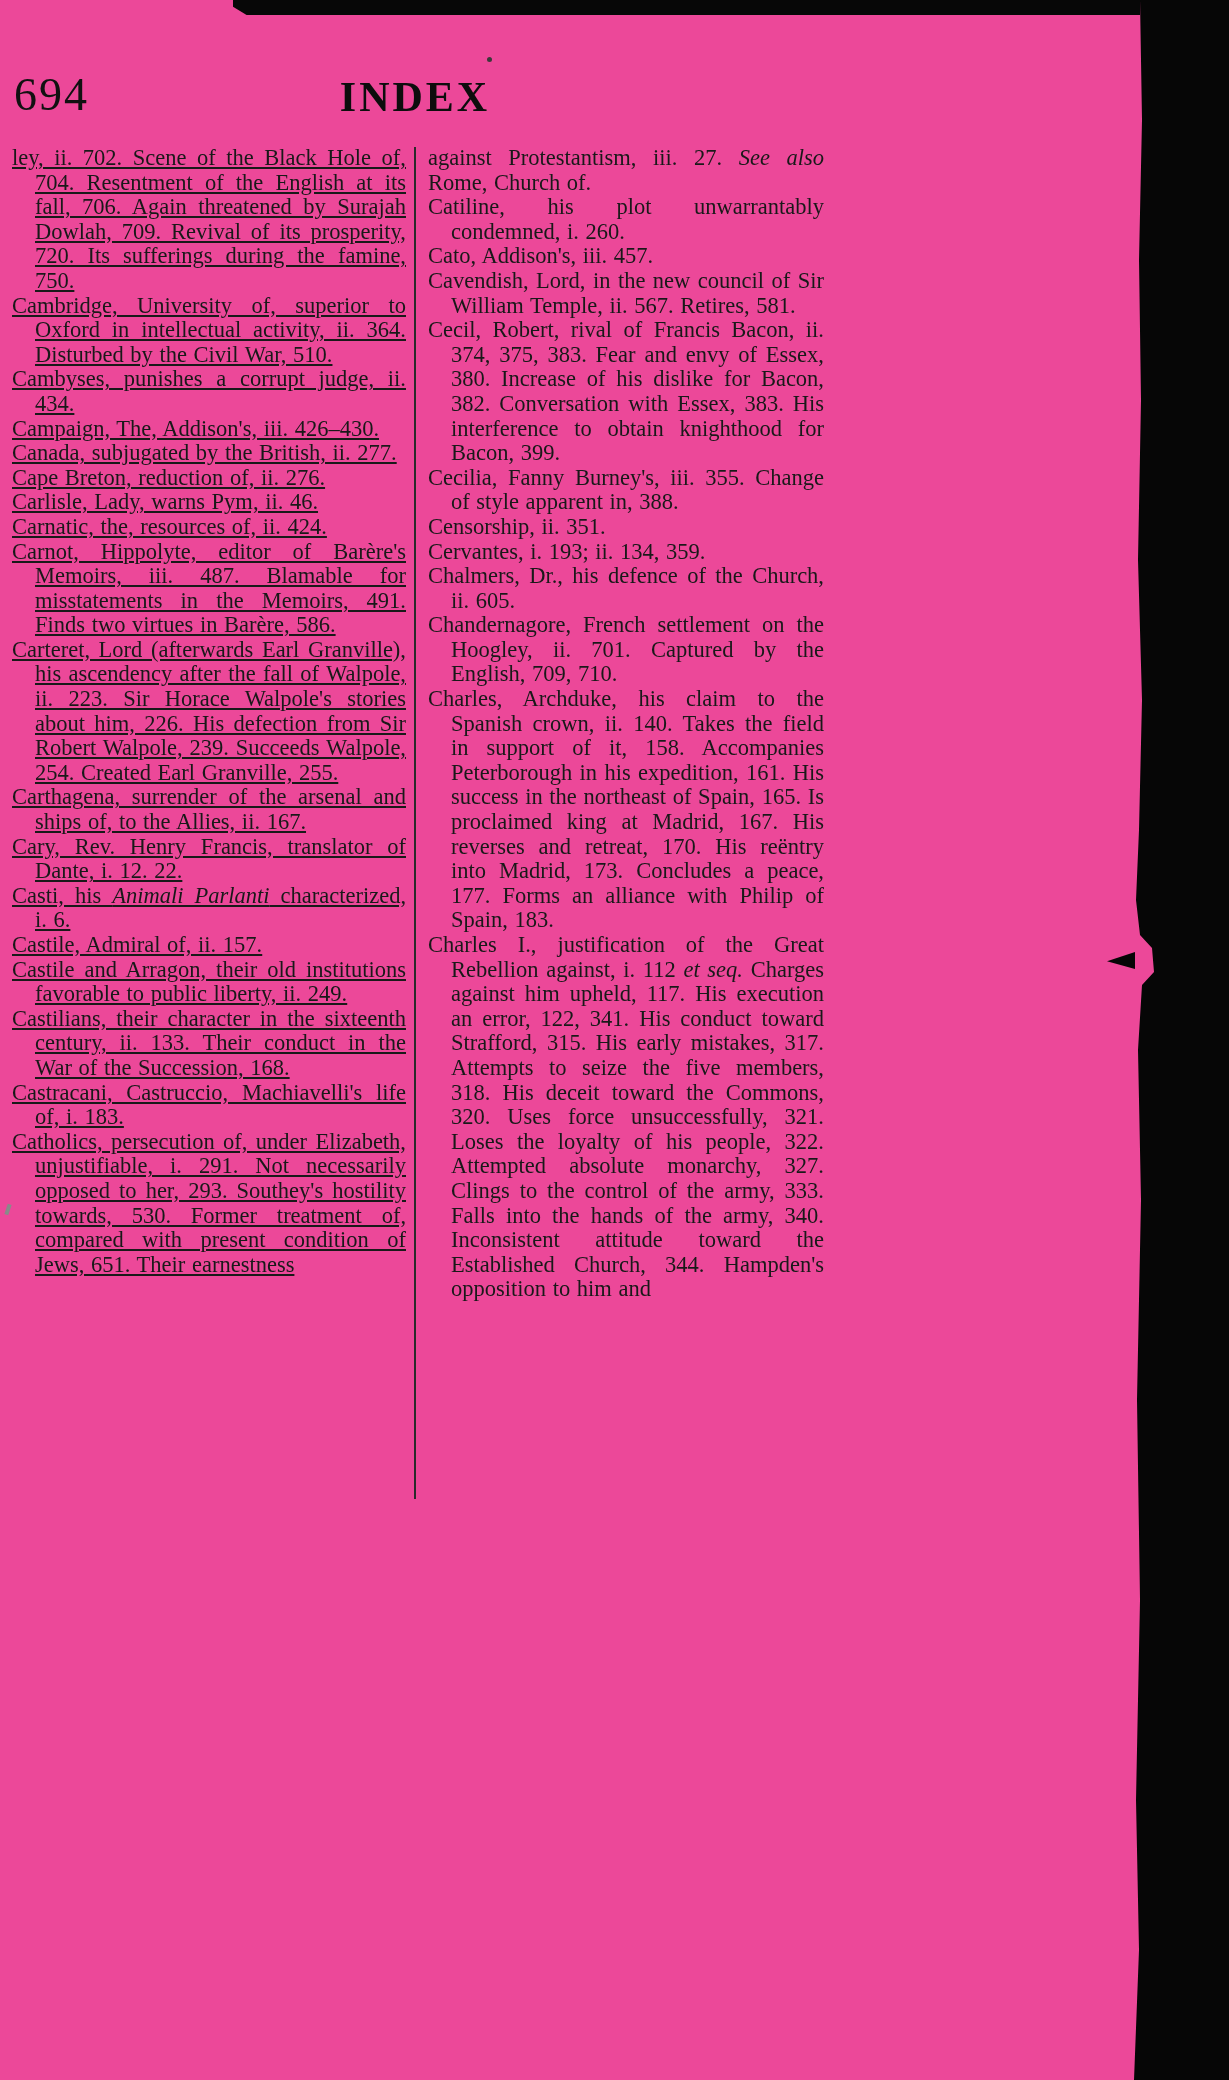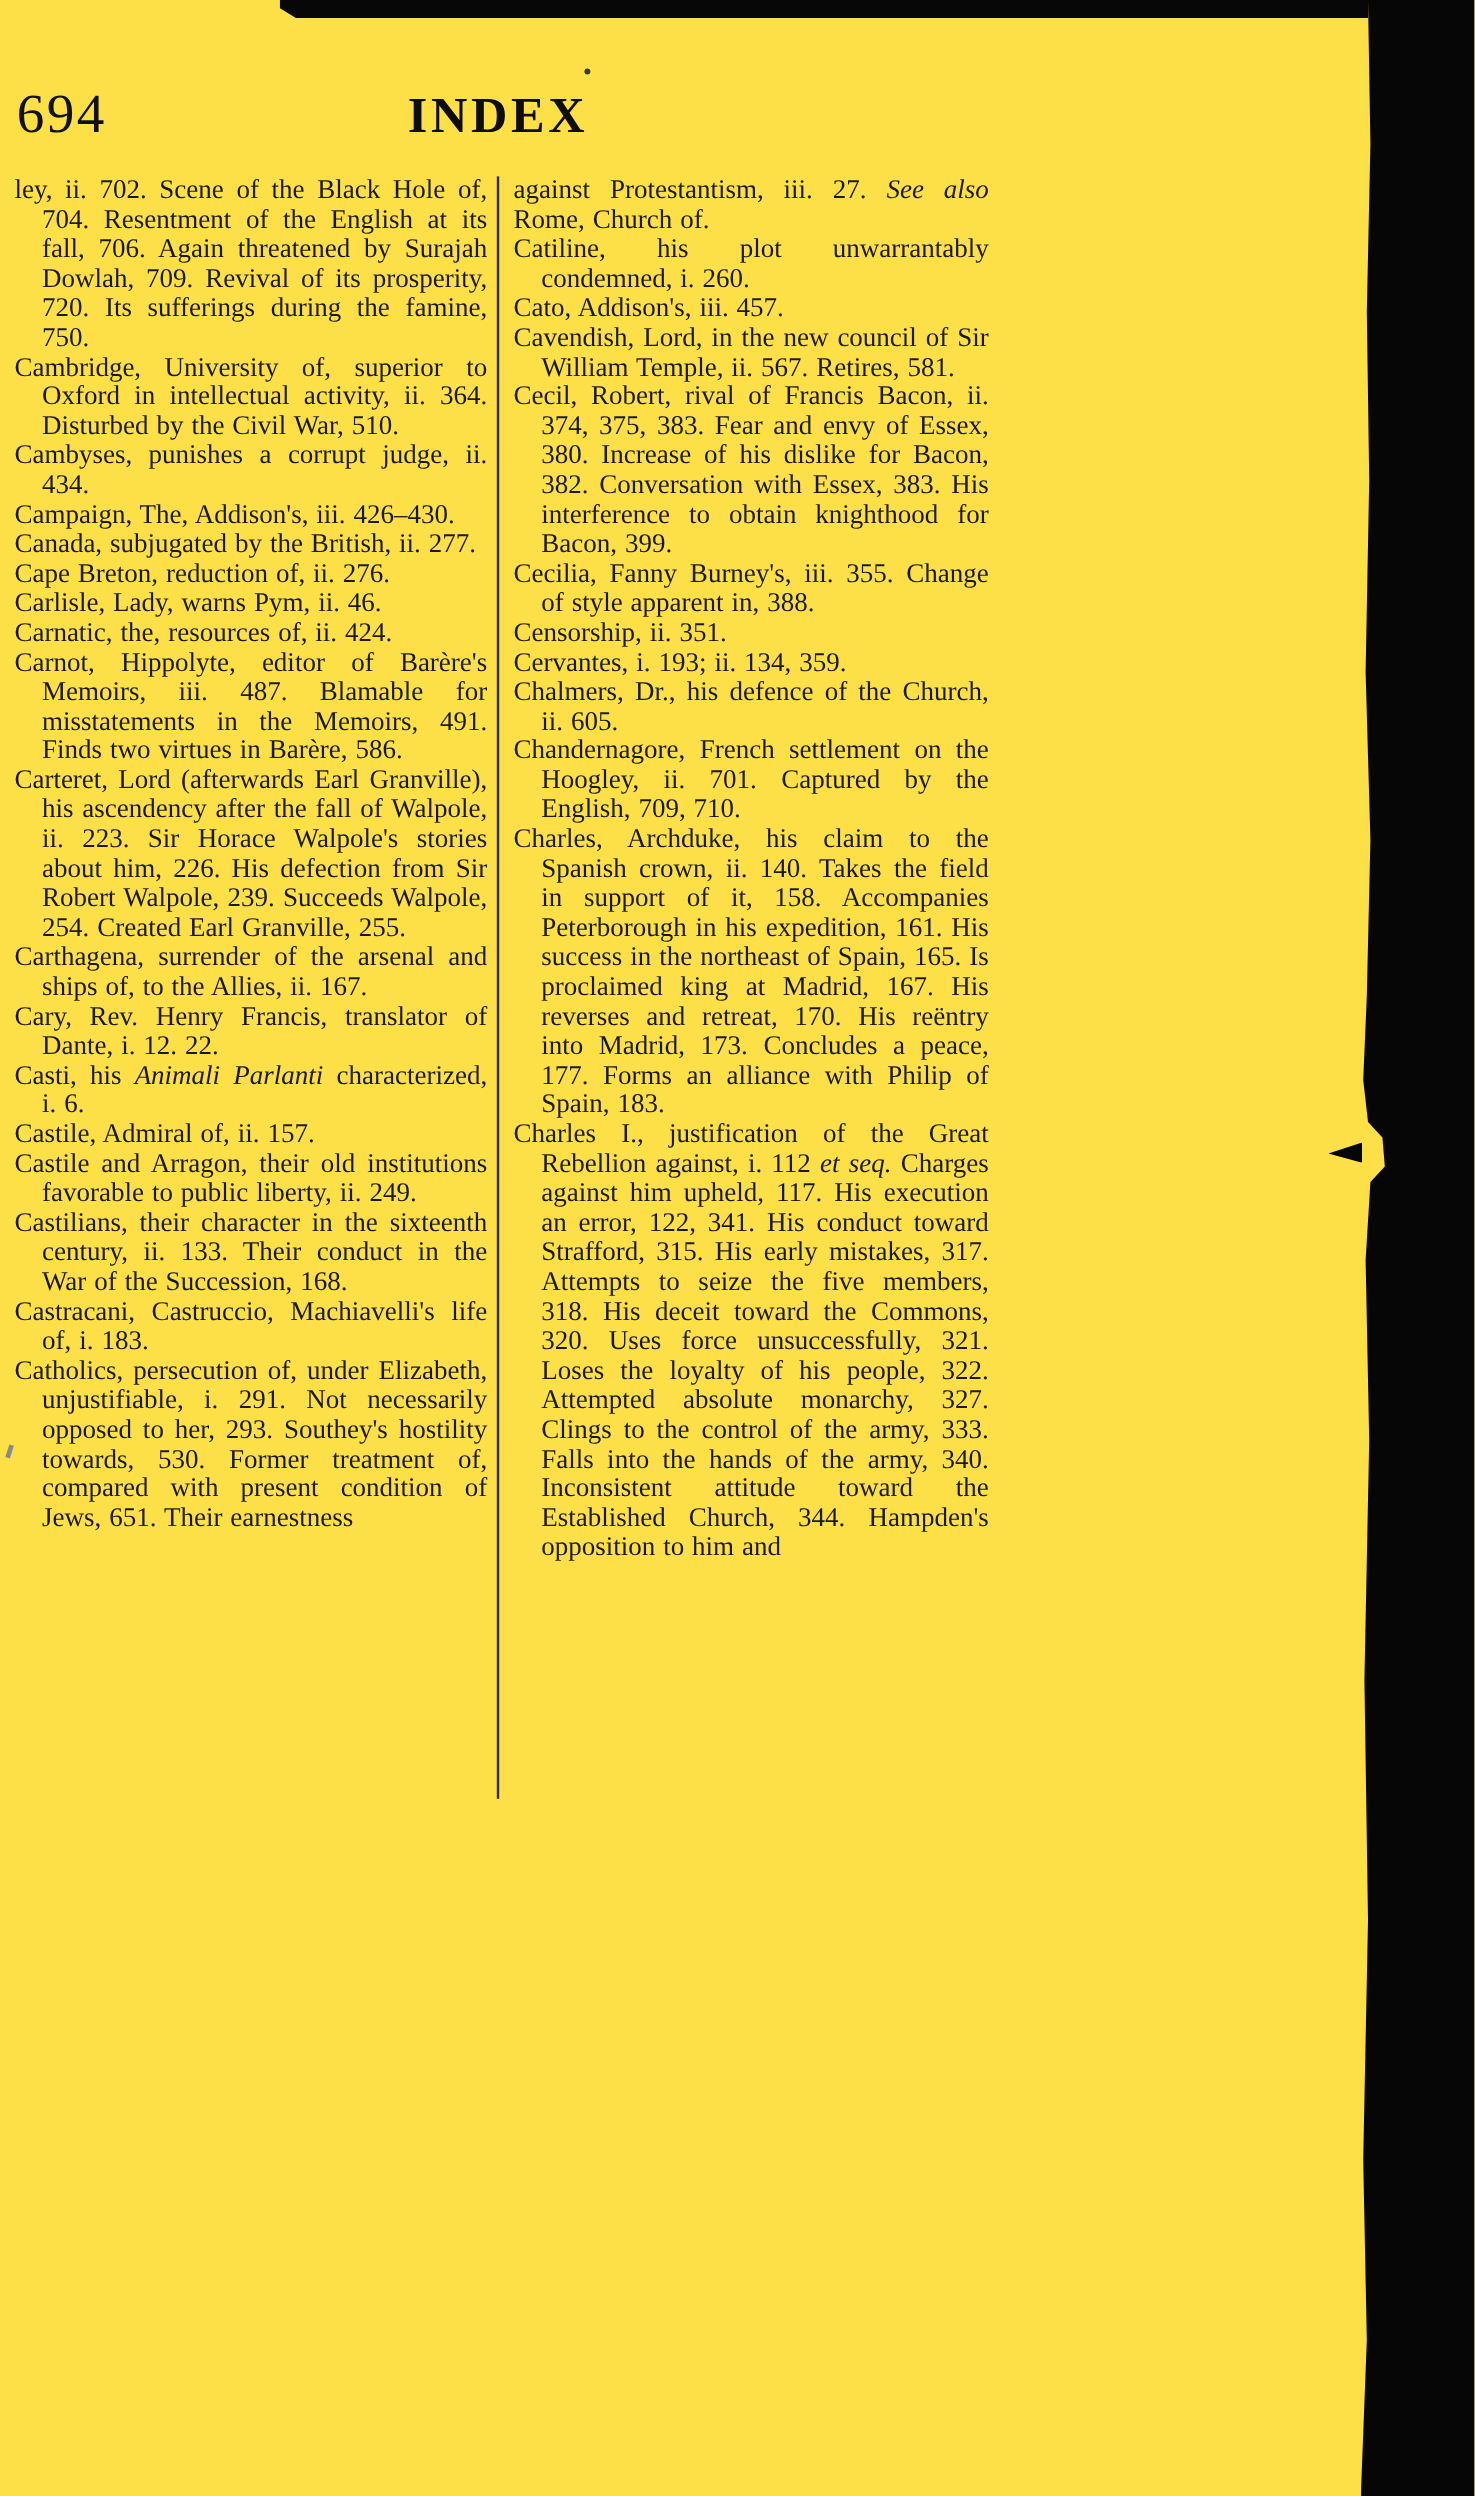--- a/index.html
+++ b/index.html
@@ -1,19 +1,19 @@
 <!DOCTYPE html>
 <html><head>
 <meta charset="utf-8">
 <style>
   html,body{margin:0;padding:0;background:#e9e9e9;}
   .page{
     position:relative;
     width:1229px;height:2080px;
-    background:#fde047;
+    background:#ec4899;
     overflow:hidden;
     font-family:"Liberation Serif","DejaVu Serif",serif;
     color:#191919;
   }
   .pagenum{
     position:absolute;left:14px;top:72px;
     font-size:46px;line-height:1;letter-spacing:2px;
     color:#111;
   }
   .title{
@@ -24,21 +24,21 @@
   }
   .divider{
     position:absolute;left:414px;top:147px;
     width:2px;height:1352px;
     background:#2b2b2b;
   }
   .col{
     position:absolute;top:146px;
     font-size:22.5px;line-height:24.6px;
   }
-  .col-left{left:12px;width:394px;}
+  .col-left{left:12px;width:394px;text-decoration:underline;}
   .col-right{left:428px;width:396px;}
   .entry{
     margin:0;
     text-align:justify;
     text-indent:-23px;
     padding-left:23px;
     word-spacing:1px;
   }
   .entry.cont{text-indent:0;padding-left:0;}
   

